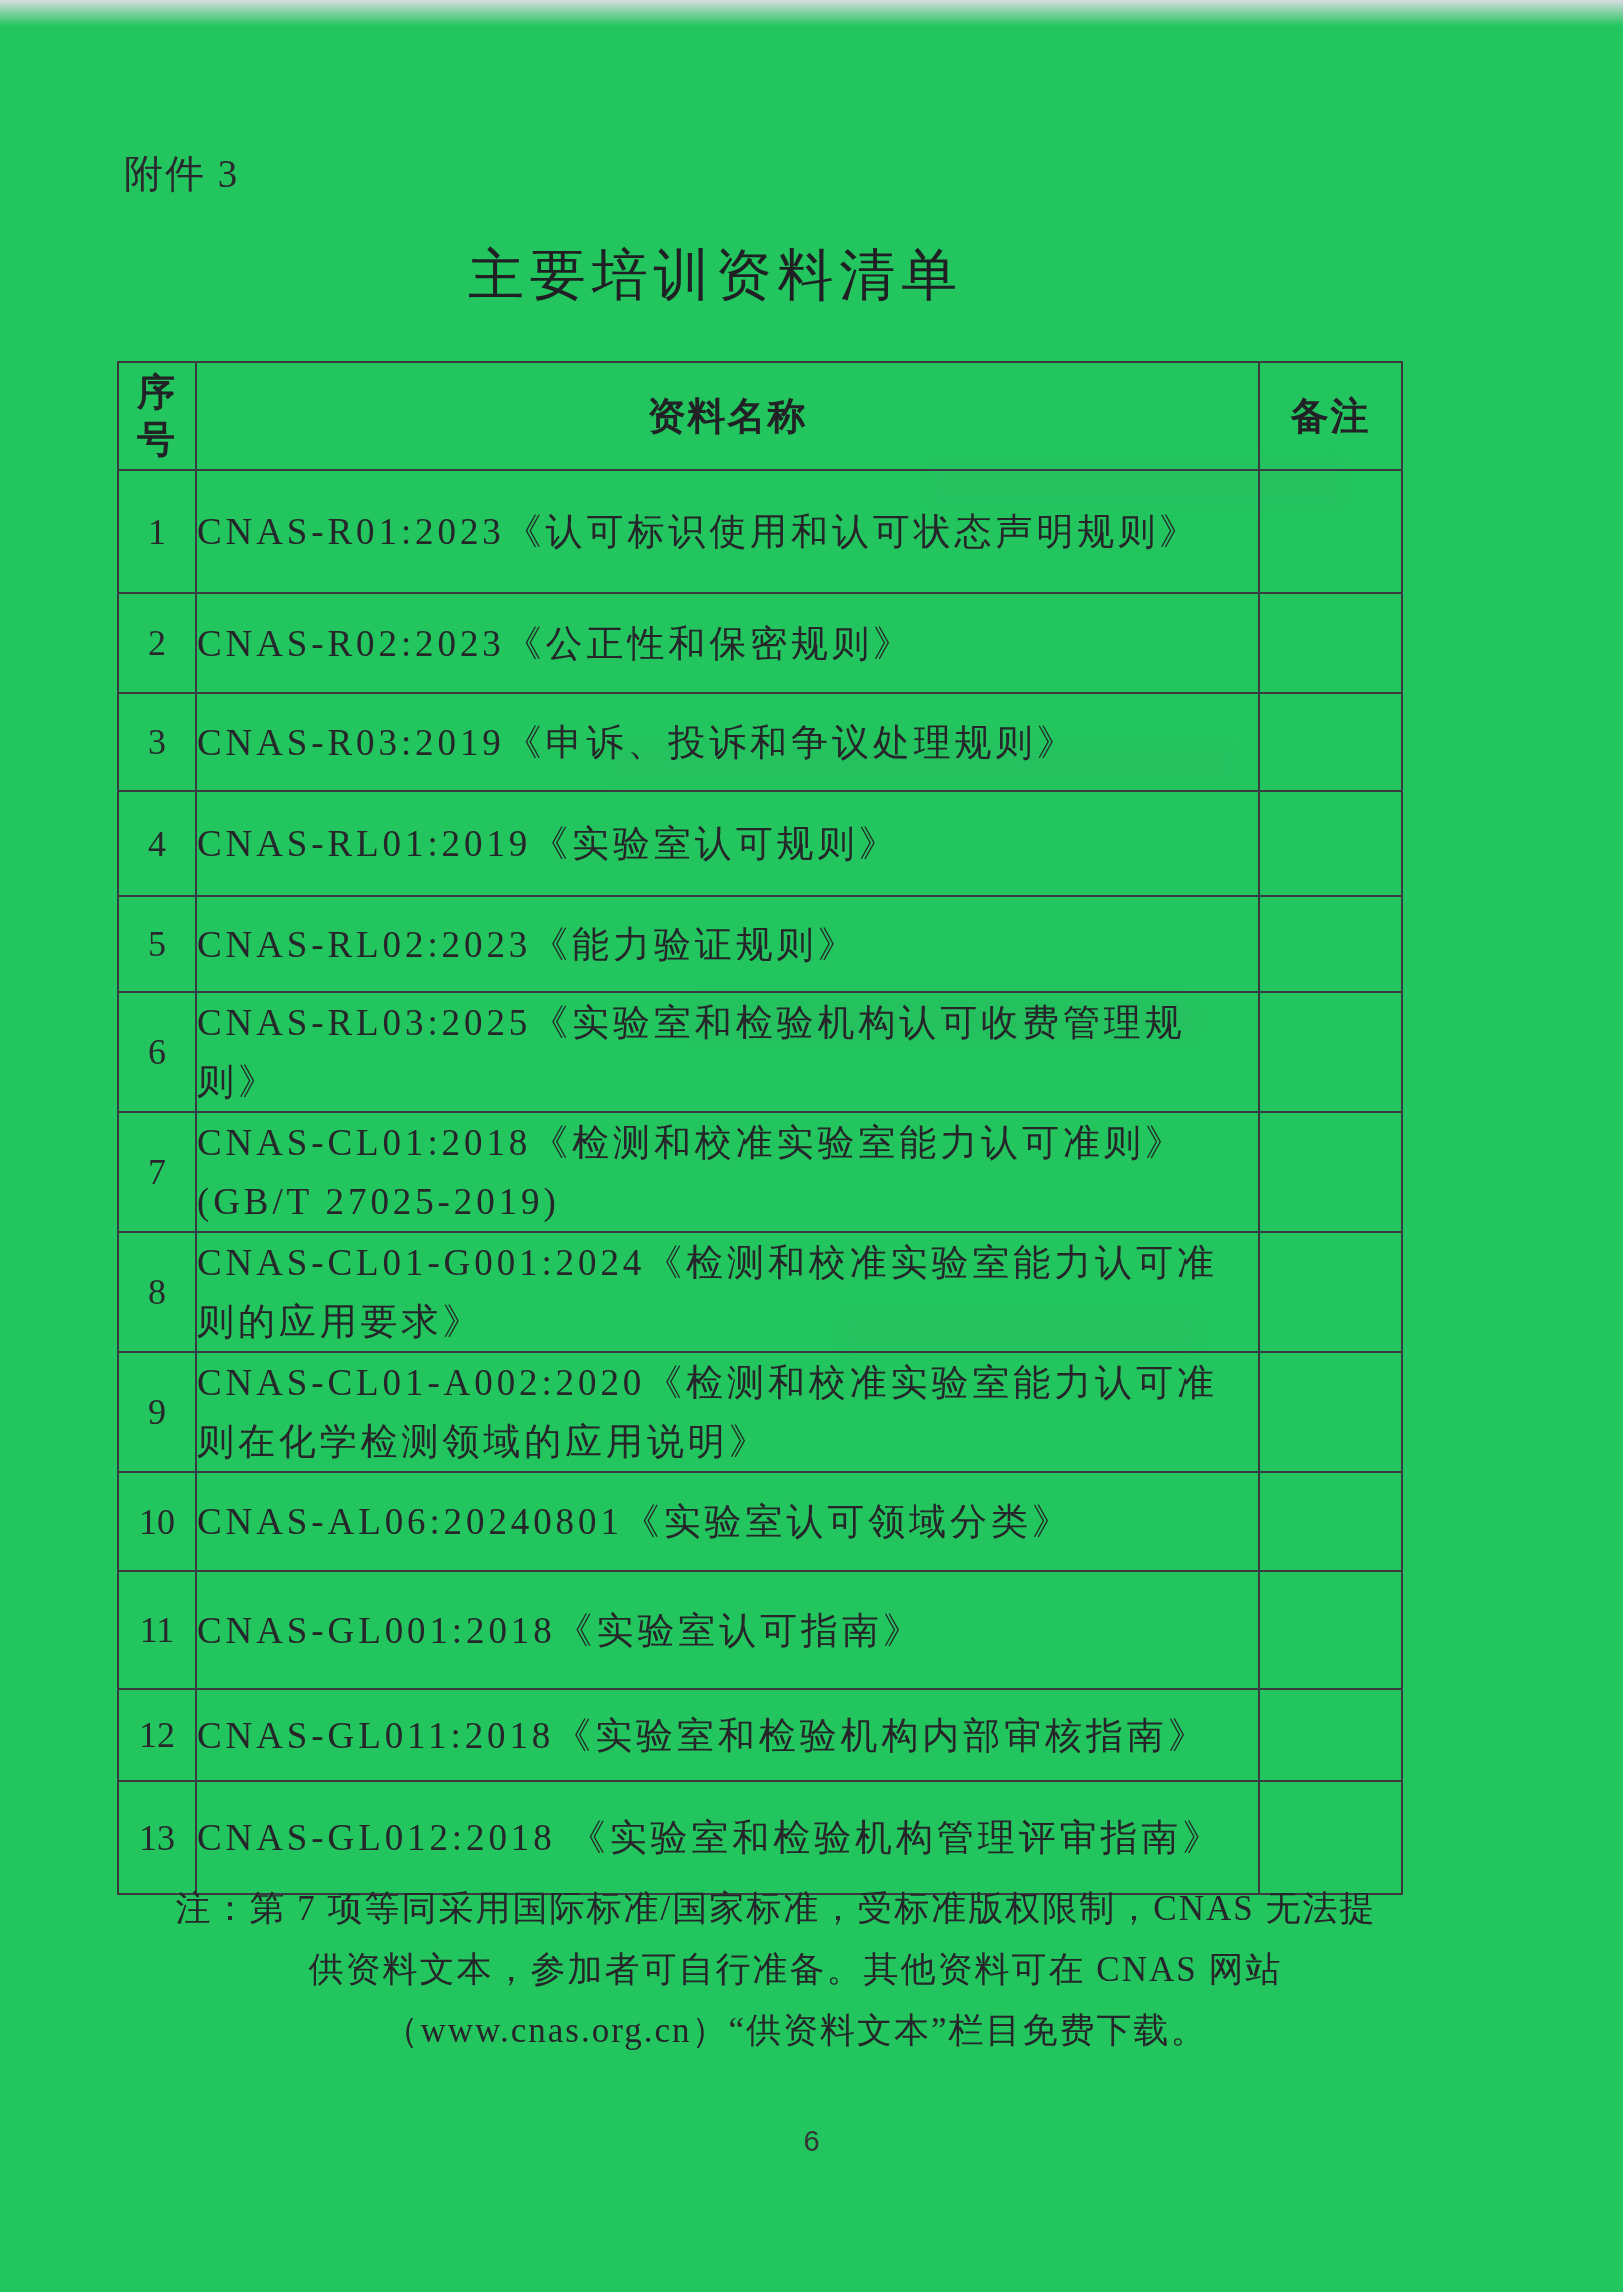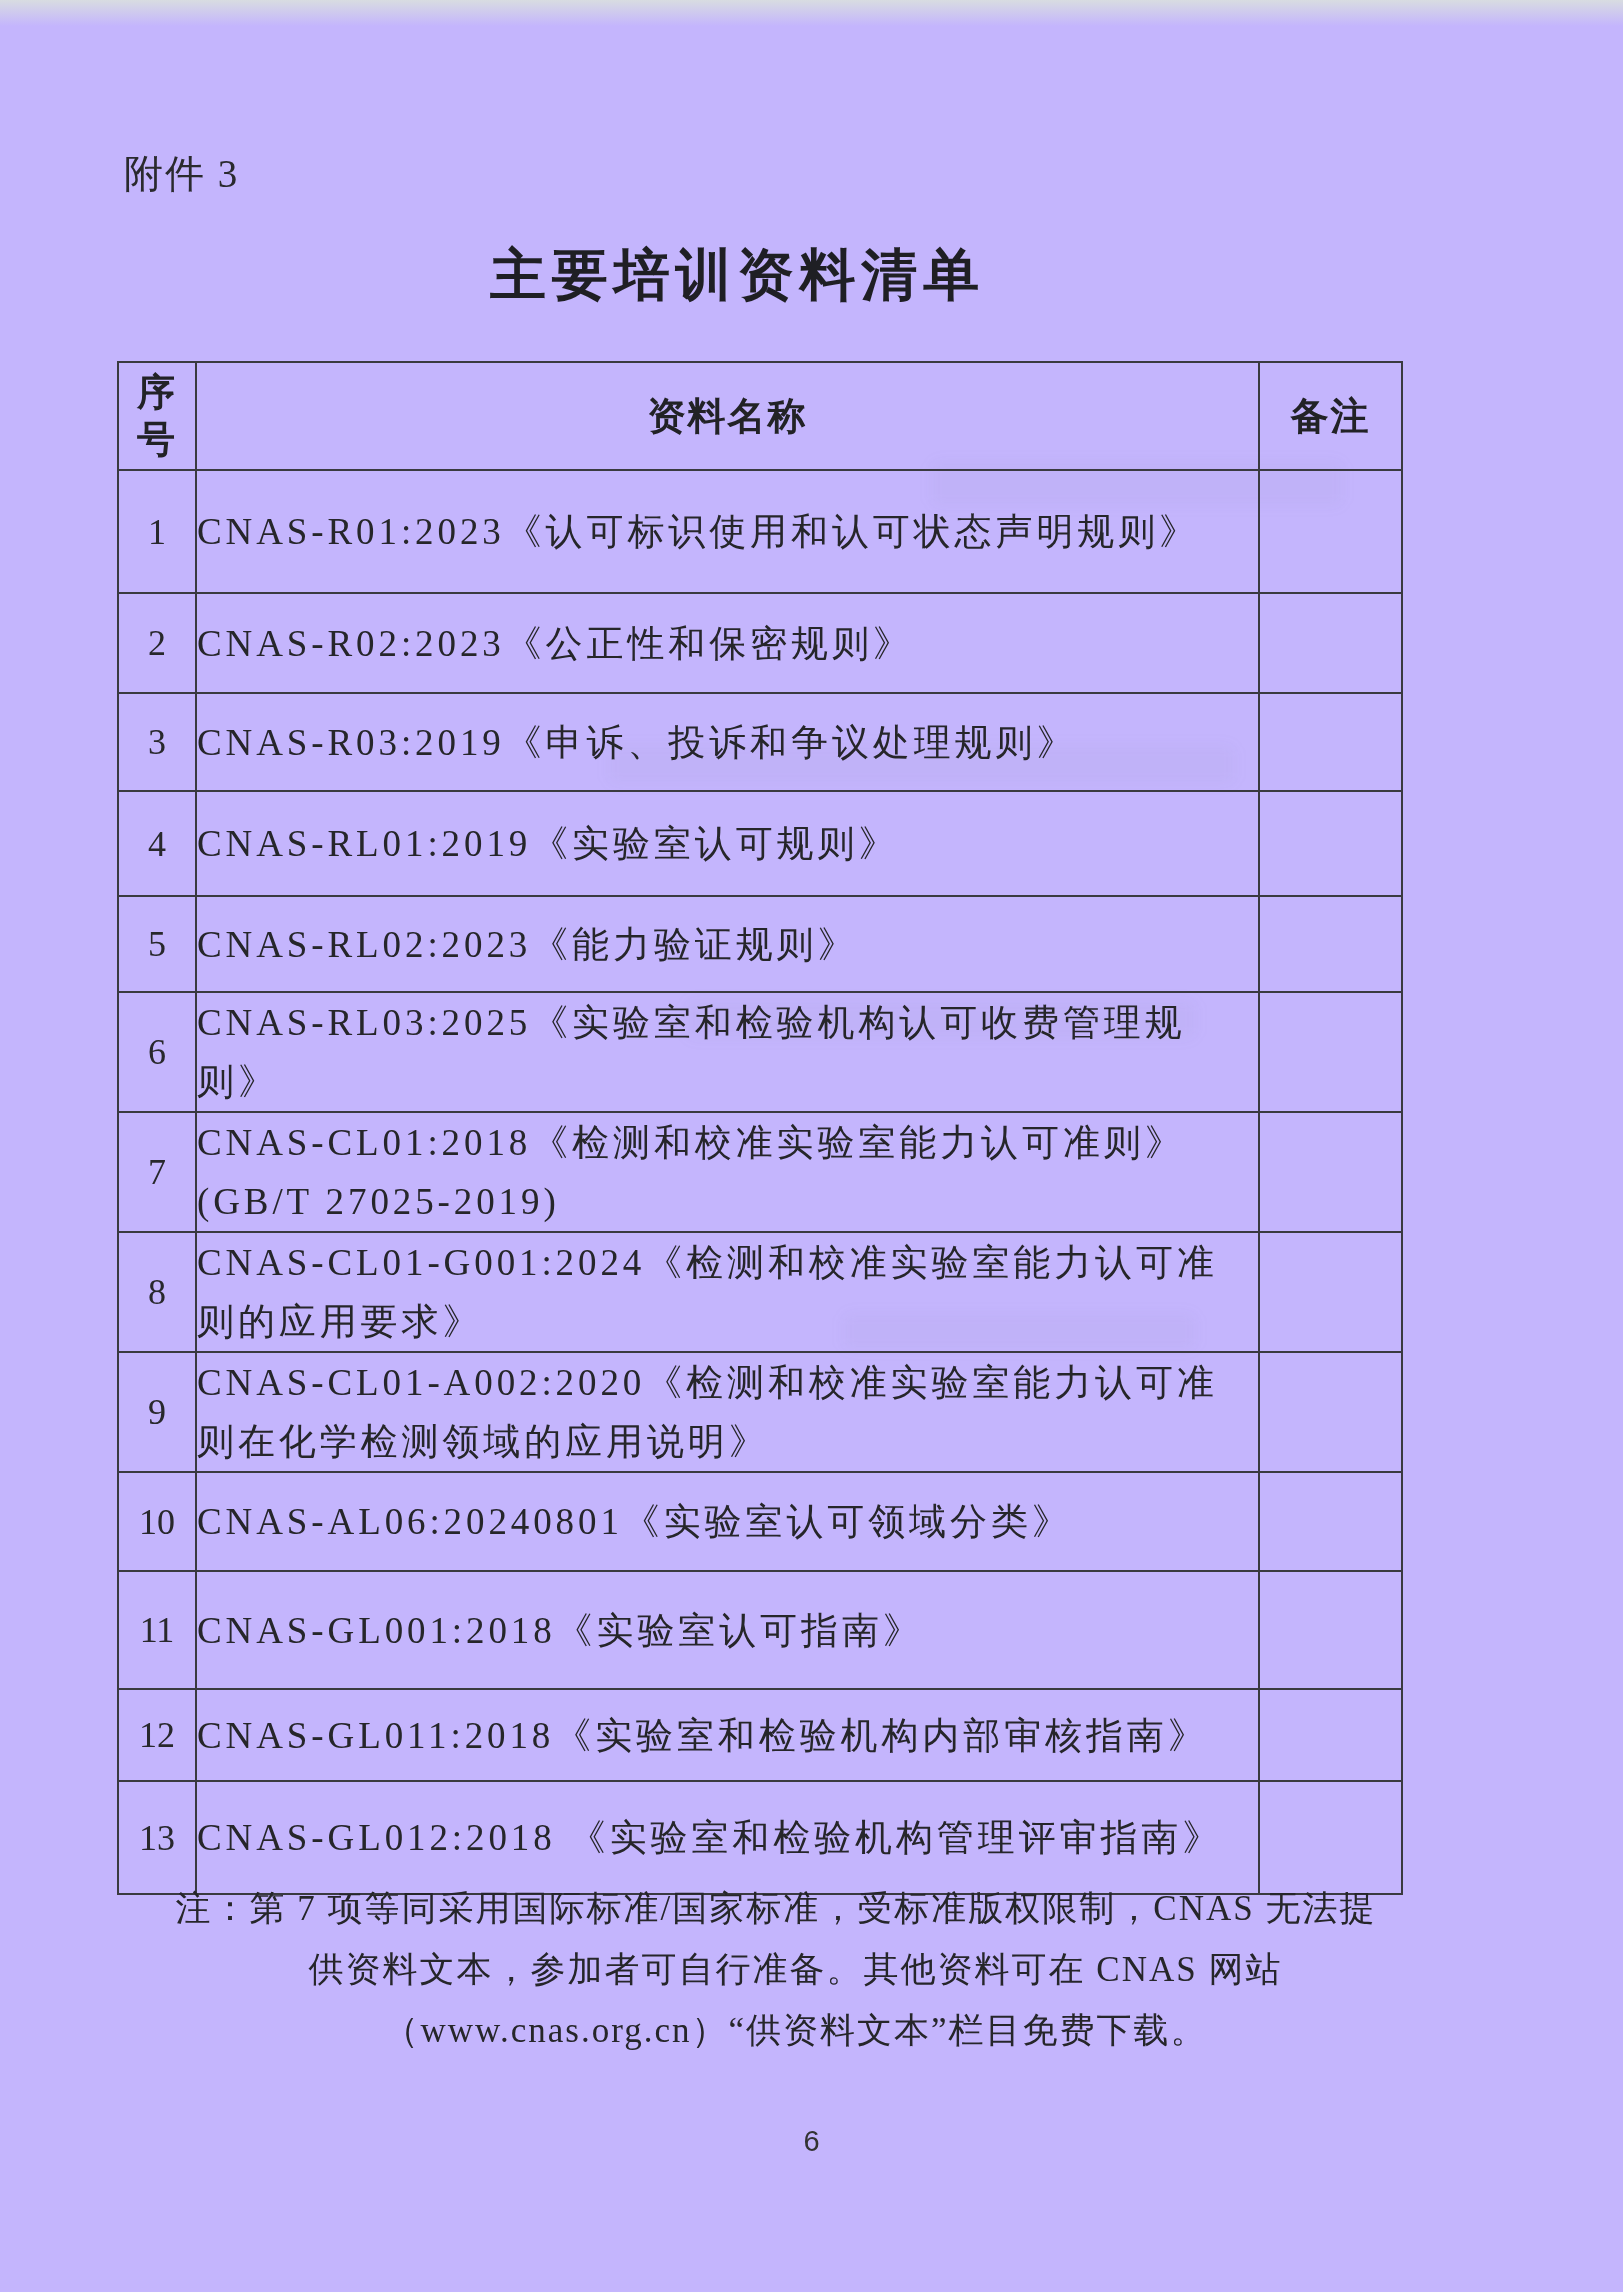--- a/index.html
+++ b/index.html
@@ -5,21 +5,21 @@
   html,body{margin:0;padding:0;}
   body{
     width:1623px;height:2293px;
     background:#f4f4f2;
     font-family:"Liberation Serif","DejaVu Serif",serif;
     color:#26262a;
   }
   .page{
     position:relative;
     width:1623px;height:2293px;
-    background:#c4b5fd;
+    background:#22c55e;
     overflow:hidden;
   }
   
   .scan-edge{
     position:absolute;top:0;left:0;width:100%;height:25.5px;
     background:linear-gradient(#d8dce1,rgba(251,251,250,0));
     pointer-events:none;
   }
   
   .ghost{
@@ -33,23 +33,22 @@
   .ghost.g3{left:686px;top:1000px;width:510px;height:39px;}
   .ghost.g4{left:843px;top:1313px;width:353px;height:37px;}
 
   .attachment{
     position:absolute;left:124px;top:147px;
     font-size:39px;letter-spacing:2px;color:#2a2a2e;
   }
   .doc-title{
     position:absolute;left:0;top:238px;width:1431px;
     text-align:center;
-    font-size:56px;font-weight:bold;letter-spacing:5.9px;
+    font-size:56px;font-weight:normal;letter-spacing:5.9px;
     color:#1f1f24;
-    padding-left:22px;
   }
 
   table.materials{
     position:absolute;left:117px;top:361px;
     width:1285px;
     border-collapse:collapse;
     table-layout:fixed;
   }
   table.materials col.c1{width:78px;}
   table.materials col.c2{width:1063px;}

